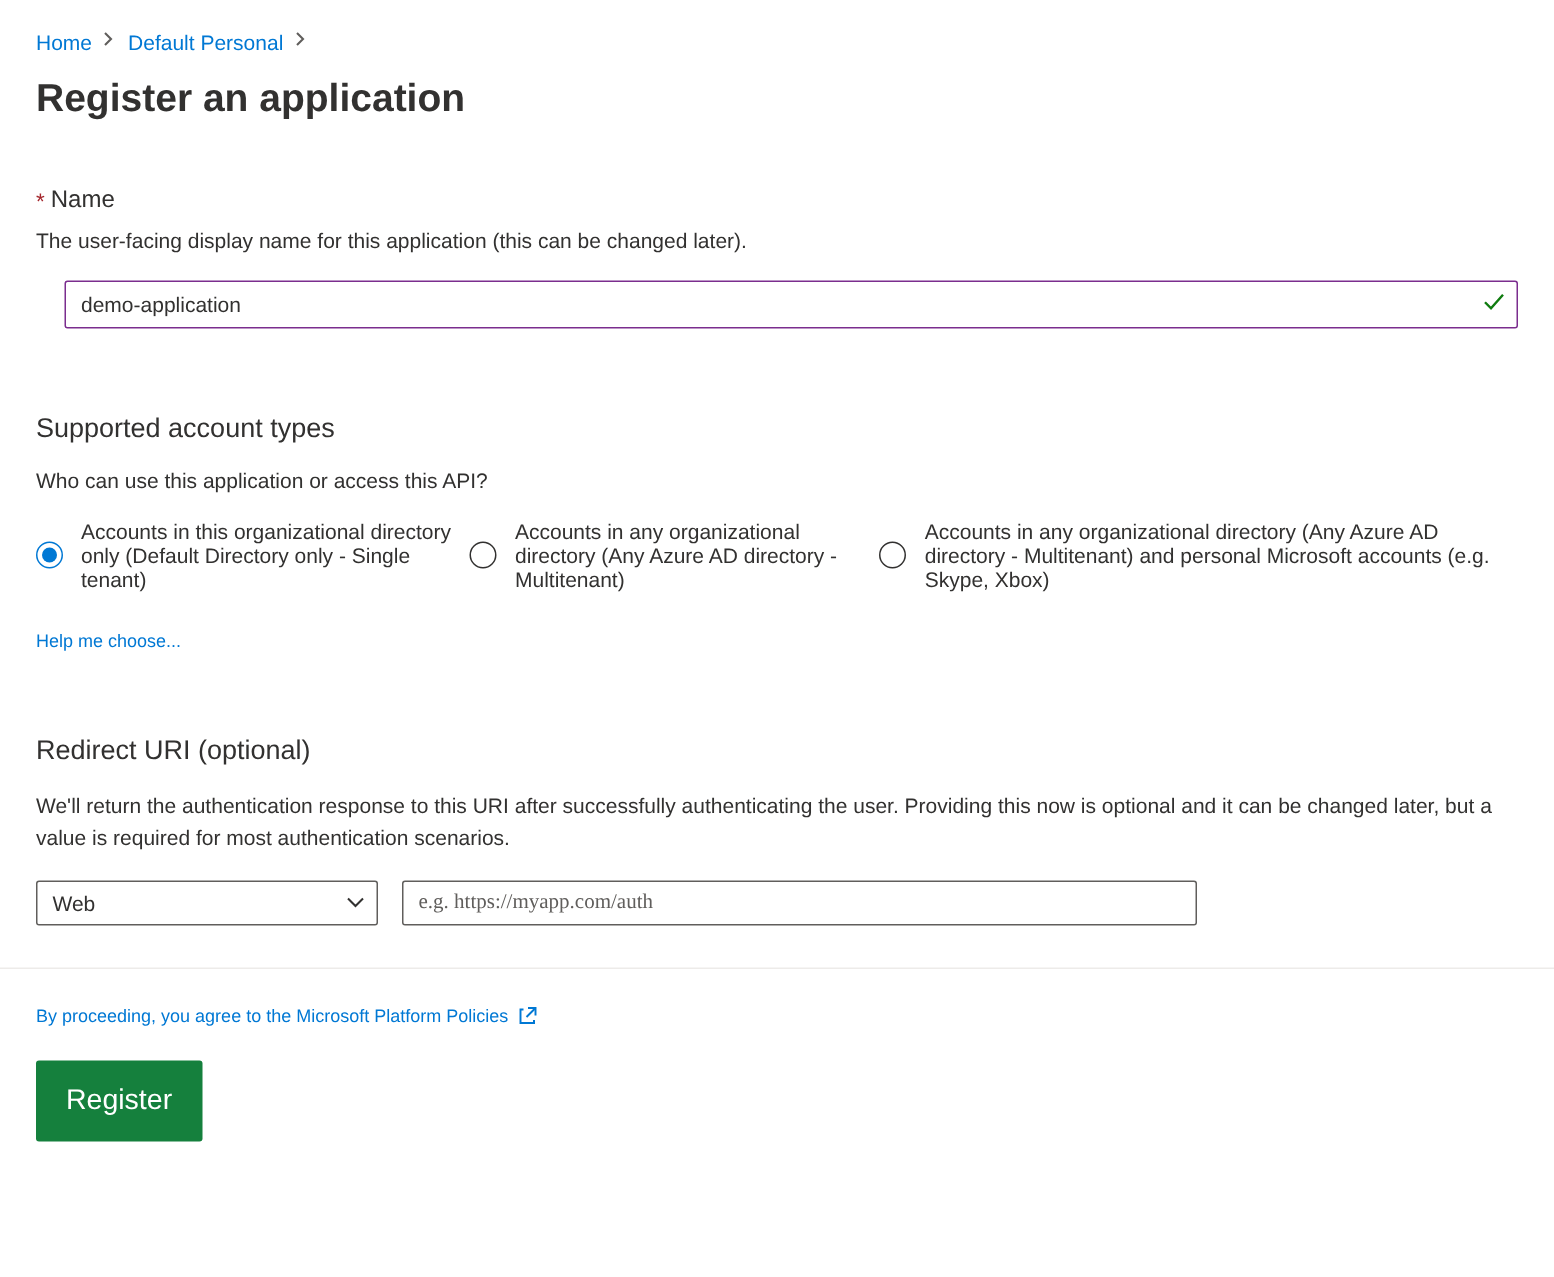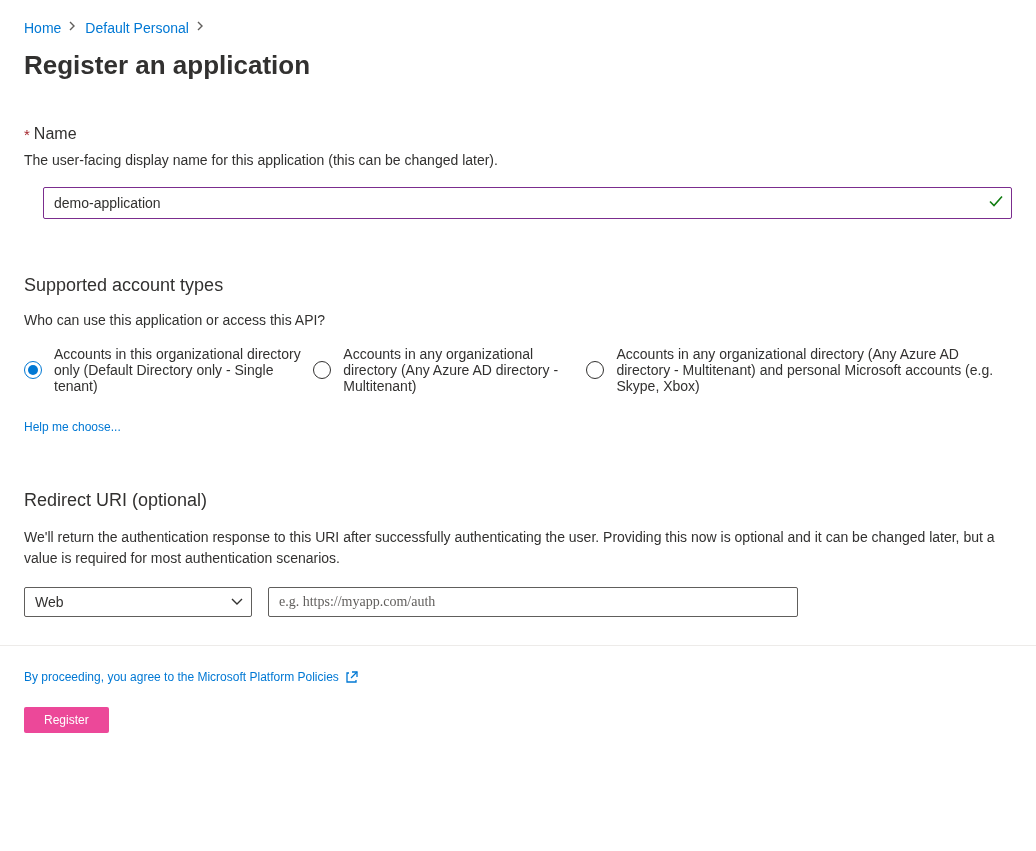--- a/index.html
+++ b/index.html
@@ -187,25 +187,25 @@
     .policies-row {
       display: flex;
       align-items: flex-start;
       gap: 6px;
       margin-bottom: 20px;
     }
     .ext-icon {
       color: #0078d4;
     }
     .register-btn {
-      background: #ec4899;
+      background: #15803d;
       color: #ffffff;
       border: none;
-      padding: 6px 20px;
-      font-size: 12px;
+      padding: 16px 20px;
+      font-size: 19px;
       font-family: inherit;
       cursor: pointer;
       border-radius: 2px;
     }
   </style>
 </head>
 <body>
 
 
 

